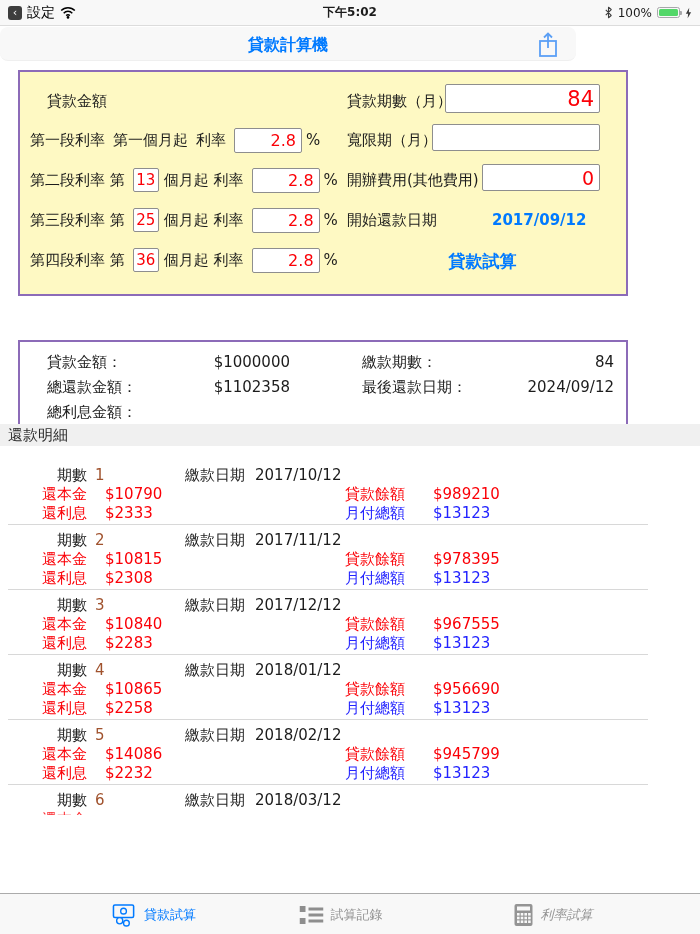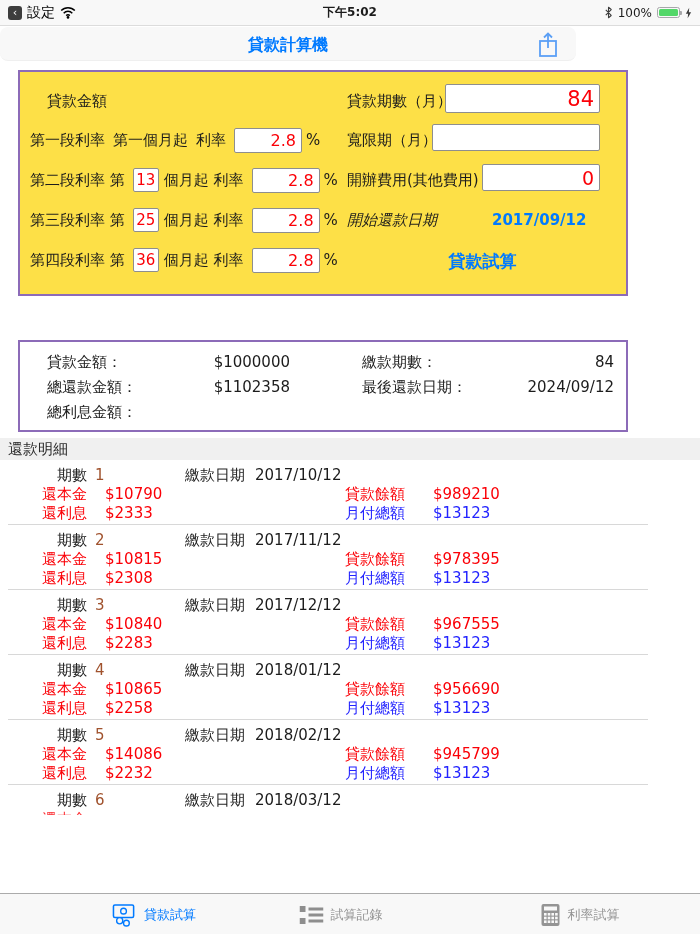--- a/index.html
+++ b/index.html
@@ -47,38 +47,38 @@
     position: absolute; left: 0; right: 0; top: 8px; text-align: center;
     color: #007aff; font-size: 16px; font-weight: bold;
   }
   .share-btn {
     position: absolute; right: 17px; top: 4px; background: none; border: none;
     cursor: pointer; padding: 0;
   }
   
   .form-box {
     position: absolute; left: 18px; top: 70px; width: 610px; height: 226px;
-    border: 2px solid #8c6bb8; background: #fde047;
+    border: 2px solid #8c6bb8; background: #fef9c3;
   }
   .form-box .lbl { font-size: 15px; color: #1c1c1c; white-space: nowrap; }
   .fld {
     border: 1px solid #8e8e8e; border-radius: 2px; background: #fff;
     color: #fb0007; font-family: "DejaVu Sans", sans-serif;
   }
   .fld.right { text-align: right; padding-right: 5px; }
   .fld.center { text-align: center; }
   .amount-label   { position: absolute; left: 27px;  top: 20px; }
   .amount-input   { position: absolute; left: 94px;  top: 12px; width: 186px; height: 29px; font-size: 21px; }
   .periods-label  { position: absolute; left: 327px; top: 20px; }
   .periods-input  { position: absolute; left: 425px; top: 12px; width: 155px; height: 29px; font-size: 21px; }
   .grace-label    { position: absolute; left: 327px; top: 59px; }
   .grace-input    { position: absolute; left: 412px; top: 52px; width: 168px; height: 27px; font-size: 18px; }
   .fees-label     { position: absolute; left: 327px; top: 99px; }
   .fees-input     { position: absolute; left: 462px; top: 92px; width: 118px; height: 27px; font-size: 19px; }
-  .startdate-label{ position: absolute; left: 327px; top: 139px; font-style: italic; }
+  .startdate-label{ position: absolute; left: 327px; top: 139px; }
   .startdate-value{
     position: absolute; left: 472px; top: 139px; color: #007aff;
     font-size: 15px; font-weight: bold; cursor: pointer; background: none; border: none;
     font-family: "DejaVu Sans", sans-serif;
   }
   .calc-btn {
     position: absolute; left: 405px; top: 178px; width: 115px; text-align: center;
     color: #007aff; font-size: 17px; font-weight: bold; background: none; border: none;
     cursor: pointer; font-family: "DejaVu Sans", sans-serif;
   }
@@ -97,21 +97,21 @@
     border: 2px solid #8c6bb8; background: #fff; font-size: 15px;
   }
   .sum-item { position: absolute; height: 20px; }
   .sum-lbl-l { left: 27px; }
   .sum-val-l { left: 100px; width: 170px; text-align: right; }
   .sum-lbl-r { left: 342px; }
   .sum-val-r { left: 420px; width: 174px; text-align: right; }
   .sum-r1 { top: 11px; } .sum-r2 { top: 36px; } .sum-r3 { top: 61px; }
   
   .section-header {
-    position: absolute; left: 0; top: 438px; width: 700px; height: 22px;
+    position: absolute; left: 0; top: 424px; width: 700px; height: 22px;
     background: #f0f0f0; font-size: 15px; font-weight: 500; color: #2b2b2b;
     line-height: 22px; padding-left: 8px;
   }
   .rows-container { position: absolute; left: 0; top: 460px; width: 700px; }
   .detail-row { position: relative; height: 65px; font-size: 15px; }
   .detail-row::after {
     content: ""; position: absolute; left: 8px; width: 640px; bottom: 0;
     height: 1px; background: #d8d8d8;
   }
   .detail-row.partial::after { display: none; }
@@ -135,21 +135,21 @@
   }
   
   .tab-bar {
     position: absolute; left: 0; top: 893px; width: 700px; height: 41px;
     background: #f8f8f8; border-top: 1px solid #ababab;
   }
   .tab {
     position: absolute; top: 0; height: 41px; transform: translateX(-50%);
     display: flex; align-items: center; gap: 7px; cursor: pointer;
   }
-  .tab-1 { left: 154px; } .tab-2 { left: 341px; } .tab-3 { left: 580px; }
+  .tab-1 { left: 154px; } .tab-2 { left: 341px; } .tab-3 { left: 553px; font-style: italic; }
   .tab-label { font-size: 13px; }
   .tab.active .tab-label { color: #007aff; }
   .tab.inactive .tab-label { color: #929292; }
 </style>
 </head>
 <body>
 
 <div class="status-bar">
   <div class="sb-left">
     <span class="back-chip">

